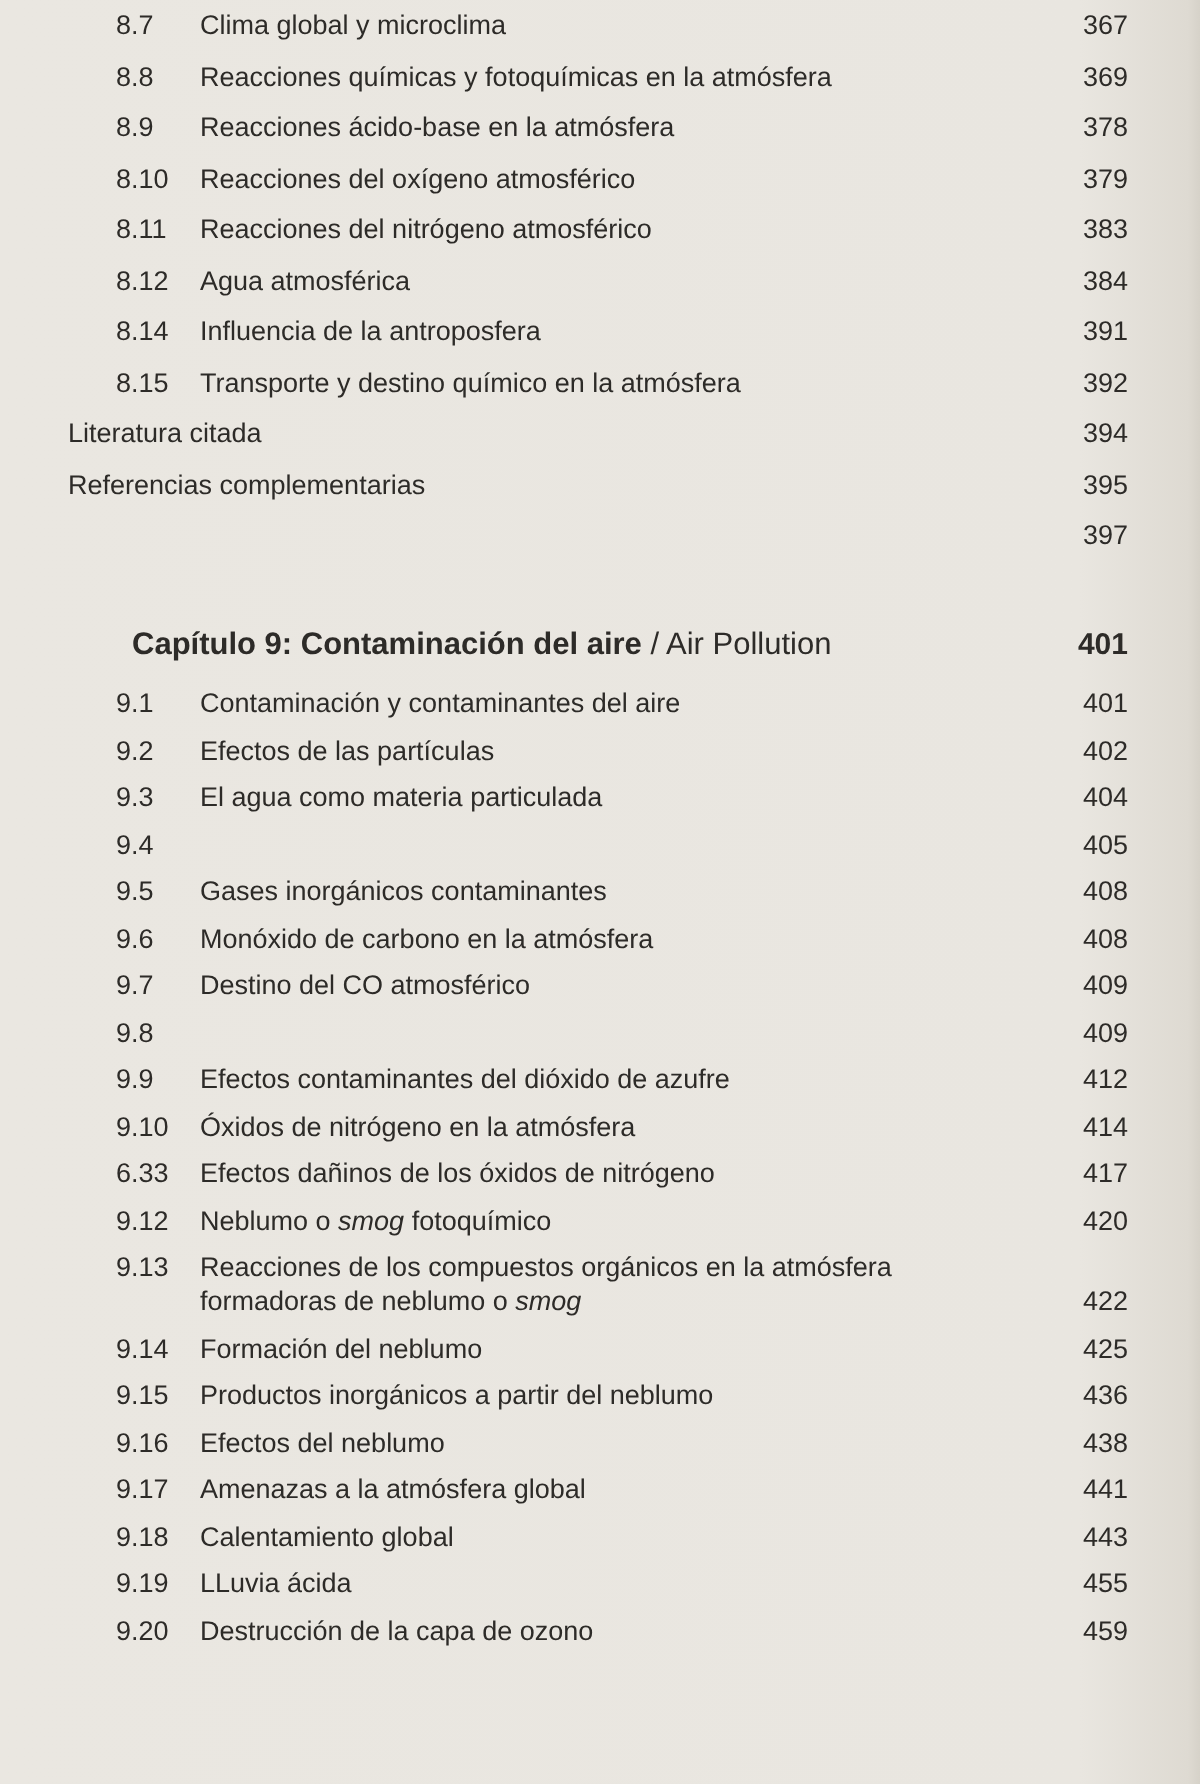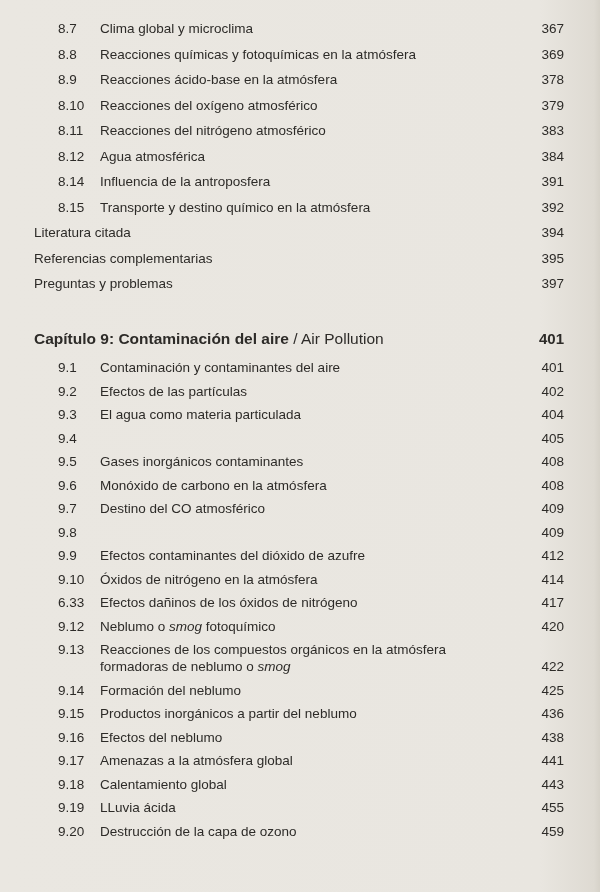--- a/index.html
+++ b/index.html
@@ -11,21 +11,21 @@
     height: 892px;
     overflow: hidden;
     background: linear-gradient(90deg, #eae7e1 0%, #e9e6e0 90%, #dedad2 99%, #d6d2c9 100%);
     font-family: "Liberation Sans", "DejaVu Sans", sans-serif;
     color: #2d2b28;
   }
   .page {
     box-sizing: border-box;
     width: 600px;
     height: 892px;
-    padding: 20px 36px 10px 34px;
+    padding: 4px 36px 10px 34px;
   }
   
   .row {
     display: flex;
     align-items: baseline;
     font-size: 13.5px;
     line-height: 17px;
   }
   .indent .row { margin-left: 24px; }
   .num {
@@ -47,20 +47,21 @@
   .extras .row { margin-bottom: 8.5px; }
   .ch9 .row { margin-bottom: 6.5px; }
   
   .heading-row {
     display: flex;
     align-items: flex-start;
     margin-top: 36px;
     margin-bottom: 9px;
     font-size: 15.5px;
     line-height: 22px;
+    margin-left: 32px;
   }
   .heading-row b { font-weight: bold; }
   .heading-row .pg { font-weight: bold; font-size: 15px; }
   i { font-style: italic; }
 </style>
 </head>
 <body>
 
 <div class="page">
 
@@ -110,21 +111,20 @@
   <div class="extras" id="ch8-extras">
       <div class="row">
         <span class="title">Literatura citada</span>
         <span class="pg">394</span>
       </div>
       <div class="row">
         <span class="title">Referencias complementarias</span>
         <span class="pg">395</span>
       </div>
       <div class="row">
-        <span class="title">Preguntas y problemas</span>
         <span class="pg">397</span>
       </div>
     </div>
 
   <div class="heading-row">
     <span class="heading-text"><b>Capítulo 9: Contaminación del aire</b><span> / Air Pollution</span></span>
     <span class="pg">401</span>
   </div>
 
   <div class="ch9 indent" id="ch9-items">

